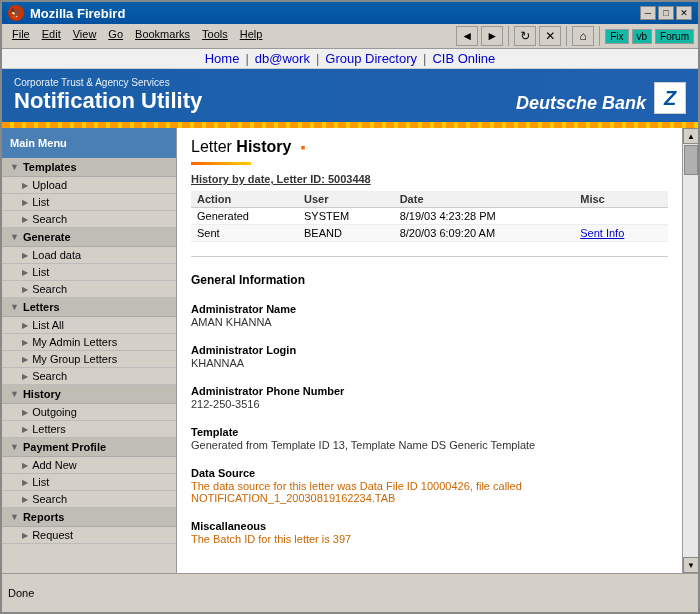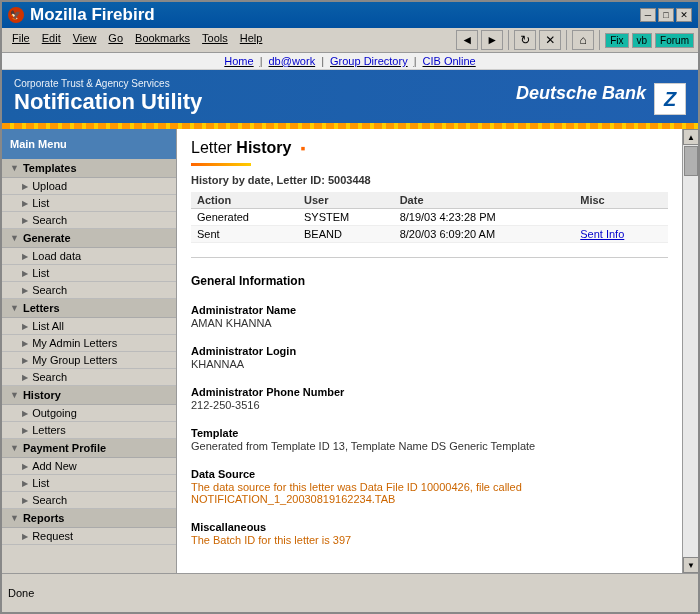--- a/index.html
+++ b/index.html
@@ -2,40 +2,40 @@
 <html><head>
   <meta charset="utf-8">
   <style>
     * { margin: 0; padding: 0; box-sizing: border-box; }
     body { font-family: Arial, sans-serif; font-size: 11px; background: #d4d0c8; width: 700px; height: 614px; overflow: hidden; }
 
     
     .browser-window { width: 700px; height: 614px; border: 2px solid #888; background: #d4d0c8; display: flex; flex-direction: column; }
     .title-bar { background: linear-gradient(to bottom, #0a5fa8, #0050a0); display: flex; align-items: center; padding: 3px 6px; gap: 6px; }
     .title-icon { width: 16px; height: 16px; background: #cc3300; border-radius: 50%; display: flex; align-items: center; justify-content: center; color: white; font-size: 9px; font-weight: bold; }
-    .title-text { color: white; font-size: 17px; font-weight: bold; flex: 1; }
+    .title-text { color: white; font-size: 13px; font-weight: bold; flex: 1; }
     .title-buttons { display: flex; gap: 2px; }
     .title-btn { width: 16px; height: 14px; background: #d4d0c8; border: 1px solid #888; display: flex; align-items: center; justify-content: center; font-size: 9px; cursor: pointer; }
 
     .menu-bar { background: #d4d0c8; display: flex; gap: 0; padding: 2px 4px; border-bottom: 1px solid #999; }
     .menu-item { padding: 2px 6px; font-size: 11px; cursor: pointer; text-decoration: underline; }
     .toolbar-btn { width: 22px; height: 20px; background: #d4d0c8; border: 1px solid #999; display: flex; align-items: center; justify-content: center; font-size: 12px; cursor: pointer; }
     .toolbar-sep { width: 1px; height: 20px; background: #999; margin: 0 2px; }
     .toolbar-text { font-size: 10px; background: #14b8a6; border: 1px solid #999; padding: 1px 4px; cursor: pointer; }
 
-    .nav-bar { background: #f0f0f0; display: flex; align-items: flex-end; justify-content: center; padding: 2px; gap: 6px; border-bottom: 1px solid #ccc; font-size: 11px; text-decoration: underline; }
+    .nav-bar { background: #f0f0f0; display: flex; align-items: flex-end; justify-content: center; padding: 2px; gap: 6px; border-bottom: 1px solid #ccc; font-size: 13px; }
     .nav-link { color: #0000cc; text-decoration: none; cursor: pointer; }
     .nav-sep { color: #666; }
 
     
     .app-header { background: linear-gradient(to right, #1a5fa8, #2060b0); padding: 8px 12px; display: flex; align-items: flex-end; justify-content: space-between; }
     .app-header-left { color: white; }
     .app-header-subtitle { font-size: 10px; opacity: 0.9; }
     .app-header-title { font-size: 22px; font-weight: bold; }
-    .app-header-right { display: flex; align-items: flex-start; gap: 8px; }
+    .app-header-right { display: flex; align-items: flex-end; gap: 8px; }
     .bank-name { color: white; font-size: 18px; font-weight: bold; font-style: italic; }
     .bank-logo { width: 32px; height: 32px; background: white; display: flex; align-items: center; justify-content: center; color: #0050a0; font-size: 18px; font-weight: bold; border: 1px solid #ccc; }
 
     .orange-bar { height: 6px; background: repeating-linear-gradient(90deg, #ff9900 0px, #ff9900 8px, #ffcc00 8px, #ffcc00 12px); }
 
     .main-layout { display: flex; flex: 1; overflow: hidden; height: calc(614px - 160px); }
 
     
     .sidebar { width: 175px; background: #d4d0c8; border-right: 1px solid #999; overflow-y: auto; flex-shrink: 0; }
     .sidebar-header { background: #4a7fb5; color: white; padding: 9px 8px; font-weight: bold; font-size: 11px; }
@@ -45,21 +45,21 @@
     .sidebar-item { padding: 2px 8px 2px 20px; font-size: 11px; cursor: pointer; border-bottom: 1px solid #bbb; display: flex; align-items: center; gap: 4px; background: #d4d0c8; }
     .sidebar-item .bullet { color: #666; font-size: 8px; }
 
     
     .content-area { flex: 1; background: white; overflow-y: auto; padding: 10px 14px; }
 
     .page-title { font-size: 16px; font-weight: normal; margin-bottom: 6px; }
     .page-title strong { font-weight: bold; }
     .title-underline { height: 3px; width: 60px; background: linear-gradient(to right, #ff6600, #ffcc00); margin-bottom: 8px; }
 
-    .history-subtitle { font-size: 11px; font-weight: bold; margin-bottom: 6px; color: #333; }
+    .history-subtitle { font-size: 11px; font-weight: bold; margin-bottom: 6px; color: #333; text-decoration: underline; }
 
     .history-table { width: 100%; border-collapse: collapse; margin-bottom: 14px; }
     .history-table th { text-align: left; padding: 2px 6px; font-size: 11px; color: #333; border-bottom: 1px solid #ccc; background: #f0f0f0; }
     .history-table td { padding: 2px 6px; font-size: 11px; border-bottom: 1px solid #eee; }
     .history-table tr:nth-child(even) { background: #f8f8f8; }
     .sent-link { color: #0000cc; text-decoration: underline; cursor: pointer; }
 
     .section-divider { border: none; border-top: 1px solid #ccc; margin: 8px 0; }
 
     .info-section { margin-bottom: 8px; }

